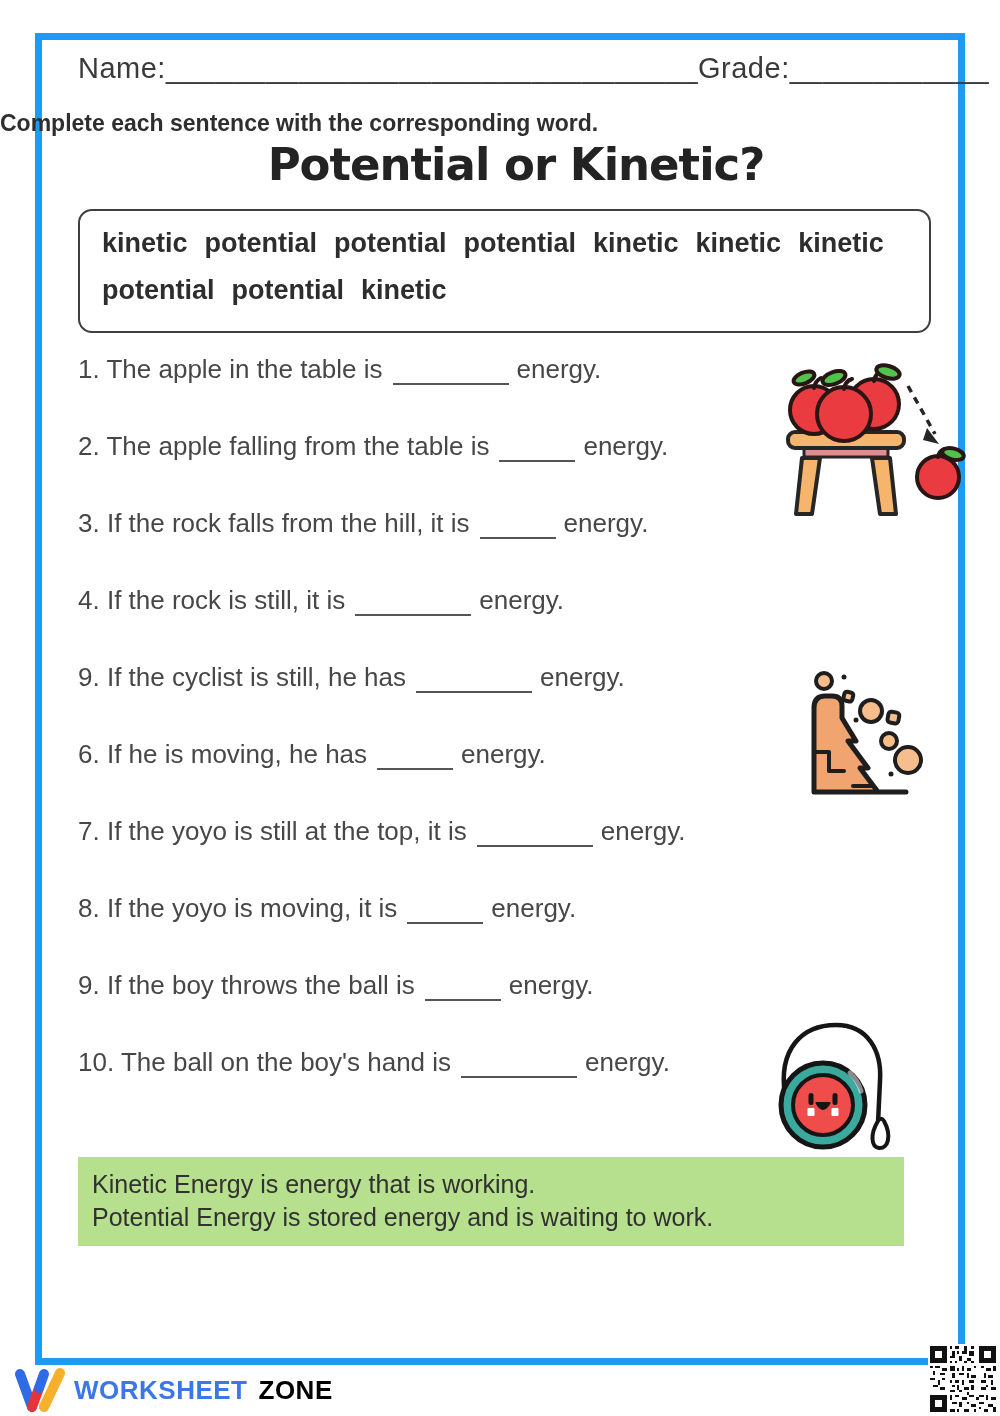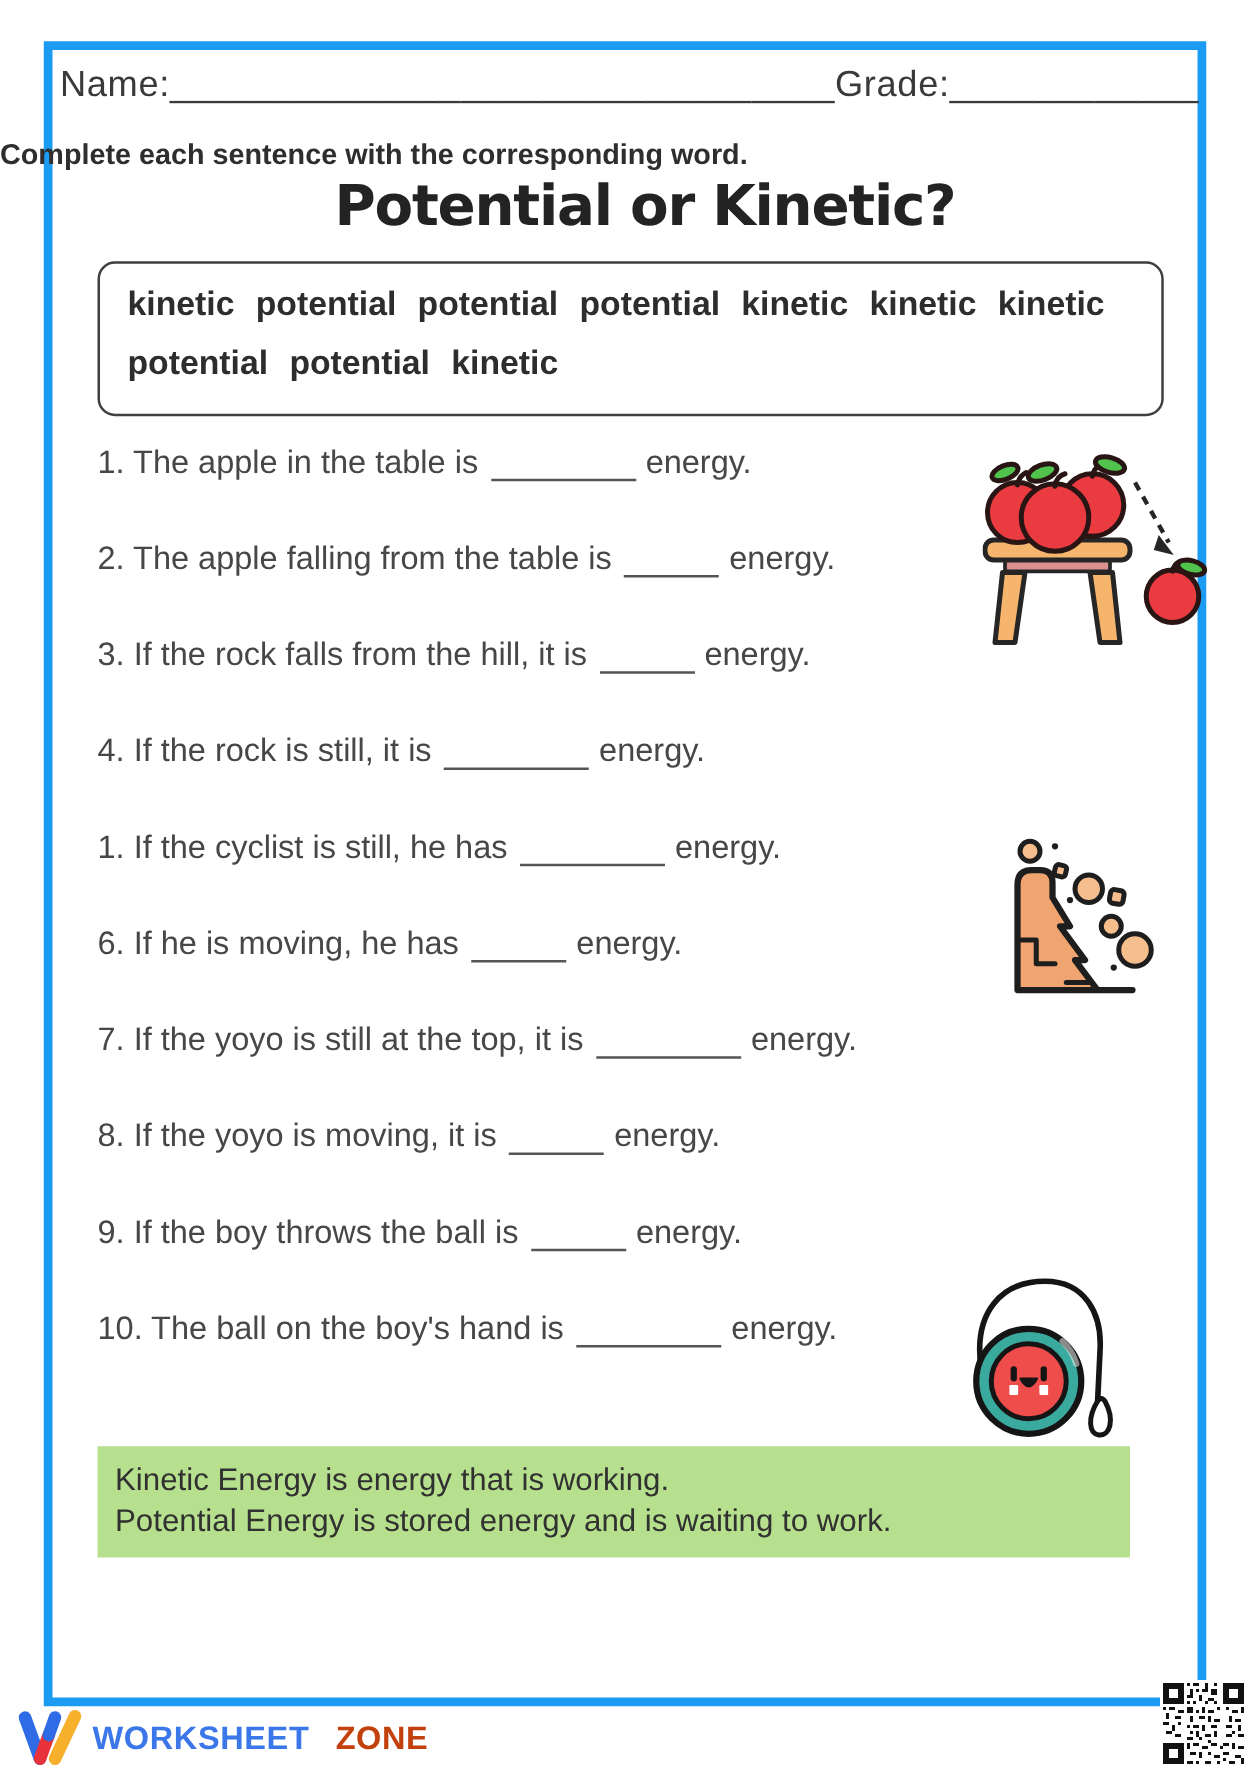--- a/index.html
+++ b/index.html
@@ -6,21 +6,21 @@
   html,body { background:#ffffff; }
   .page {
     position:relative; width:1000px; height:1416px; background:#ffffff;
     font-family:"Liberation Sans", sans-serif; overflow:hidden;
   }
   .frame {
     position:absolute; left:35px; top:33px; width:930px; height:1332px;
     border:7px solid #1b9cf2; background:#ffffff;
   }
   .name-row {
-    position:absolute; left:48px; top:52px; width:852px;
+    position:absolute; left:78px; top:52px; width:852px;
     display:flex; justify-content:space-between;
     font-size:29px; color:#3a3a3a; letter-spacing:0.5px; white-space:nowrap;
   }
   .instruction {
     position:absolute; left:0; top:110px; width:1000px; text-align:left;
     font-size:23px; font-weight:600; color:#2e2e2e;
   }
   .title {
     position:absolute; left:16px; top:138px; width:1000px; text-align:center;
     font-family:"DejaVu Sans", sans-serif; font-size:45px; font-weight:800;
@@ -49,21 +49,21 @@
   .illus { position:absolute; }
   .illus-apples { left:786px; top:362px; }
   .illus-rocks  { left:798px; top:668px; }
   .illus-yoyo   { left:770px; top:1015px; }
   .footer-logo {
     position:absolute; left:14px; top:1366px; height:48px;
     display:flex; align-items:center; gap:8px;
   }
   .brand { font-size:26px; font-weight:bold; letter-spacing:0.5px; white-space:nowrap; }
   .brand .b1 { color:#3b77e8; }
-  .brand .b2 { color:#c2410c; margin-left:21px;text-align:center; }
+  .brand .b2 { color:#000000; margin-left:11px;text-align:center; }
   .scan-text {
     position:absolute; right:84px; top:1448px;
     font-size:28px; color:#1d1d1d;
   }
   .qr { position:absolute; right:2px; top:1344px; width:70px; height:70px; }
 </style>
 </head>
 <body>
 
 <div class="page">
@@ -86,21 +86,21 @@
         <div class="wb-line"><span class="wb-word">kinetic</span><span class="wb-word">potential</span><span class="wb-word">potential</span><span class="wb-word">potential</span><span class="wb-word">kinetic</span><span class="wb-word">kinetic</span><span class="wb-word">kinetic</span></div>
         <div class="wb-line"><span class="wb-word">potential</span><span class="wb-word">potential</span><span class="wb-word">kinetic</span></div>
       </div>
   </div>
 
   <div class="questions">
     <div class="q"><span>1. The apple in the table is</span><span class="blank long"></span><span>energy.</span></div>
     <div class="q"><span>2. The apple falling from the table is</span><span class="blank short"></span><span>energy.</span></div>
     <div class="q"><span>3. If the rock falls from the hill, it is</span><span class="blank short"></span><span>energy.</span></div>
     <div class="q"><span>4. If the rock is still, it is</span><span class="blank long"></span><span>energy.</span></div>
-    <div class="q"><span>1. If the cyclist is still, he has</span><span class="blank long"></span><span>energy.</span></div>
+    <div class="q"><span>9. If the cyclist is still, he has</span><span class="blank long"></span><span>energy.</span></div>
     <div class="q"><span>6. If he is moving, he has</span><span class="blank short"></span><span>energy.</span></div>
     <div class="q"><span>7. If the yoyo is still at the top, it is</span><span class="blank long"></span><span>energy.</span></div>
     <div class="q"><span>8. If the yoyo is moving, it is</span><span class="blank short"></span><span>energy.</span></div>
     <div class="q"><span>9. If the boy throws the ball is</span><span class="blank short"></span><span>energy.</span></div>
     <div class="q"><span>10. The ball on the boy's hand is</span><span class="blank long"></span><span>energy.</span></div>
   </div>
 
   <svg class="illus illus-apples" width="185" height="160" viewBox="0 0 185 160">
     <path d="M16 96 L34 96 L26 152 L10 152 Z" fill="#f5b56d" stroke="#262626" stroke-width="4" stroke-linejoin="round"></path>
     <path d="M86 96 L104 96 L110 152 L94 152 Z" fill="#f5b56d" stroke="#262626" stroke-width="4" stroke-linejoin="round"></path>

